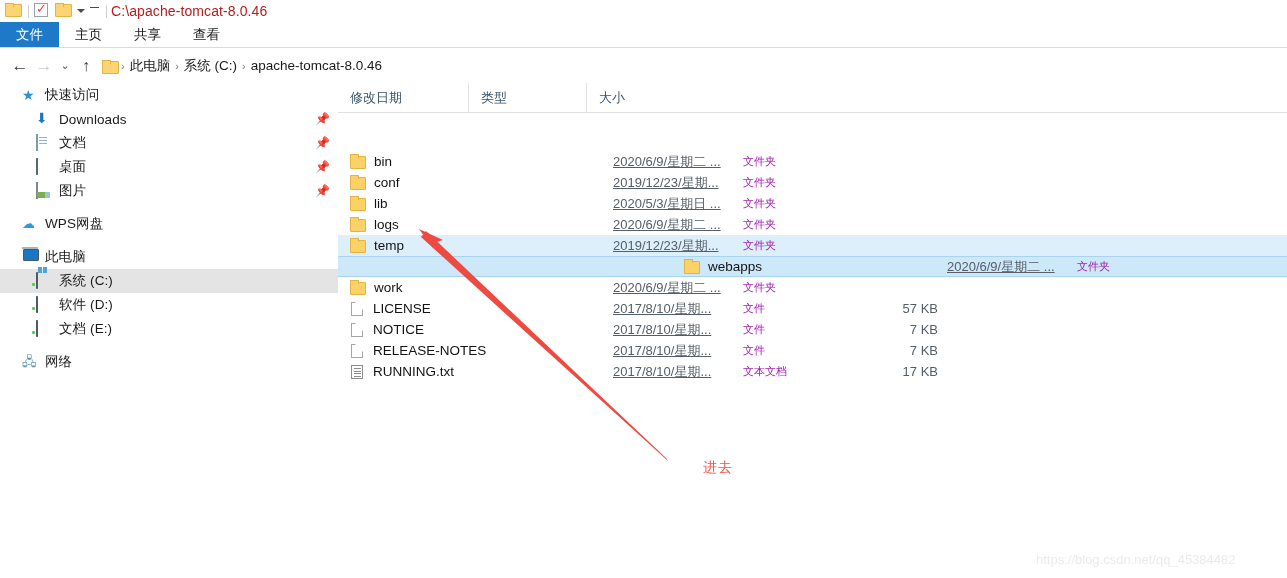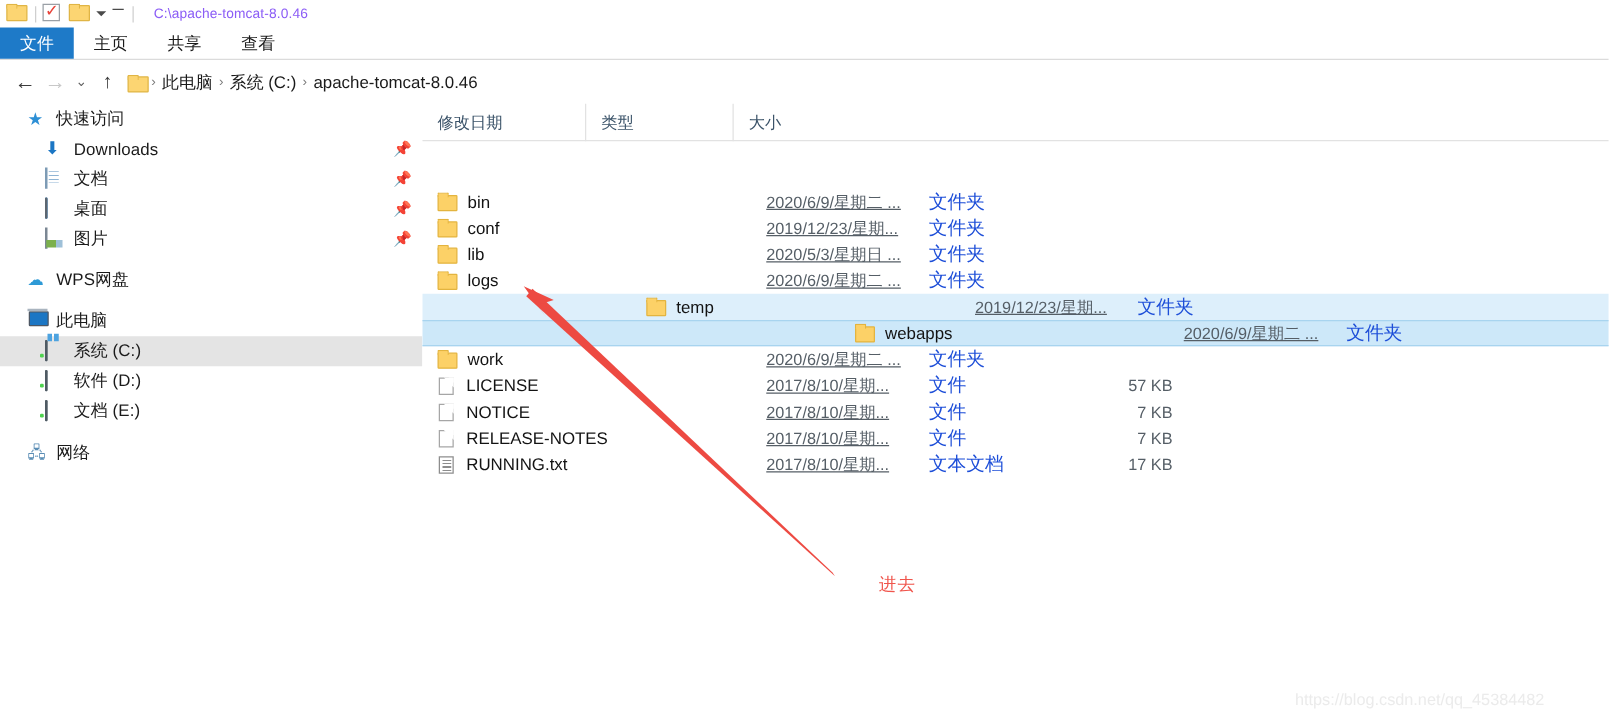--- a/index.html
+++ b/index.html
@@ -45,21 +45,21 @@
   .qat-caret {
     width: 0; height: 0; margin-left: 6px;
     border-left: 4px solid transparent; border-right: 4px solid transparent;
     border-top: 4px solid #4a4a4a; flex: 0 0 auto;
   }
   .qat-caret-bar {
     width: 9px; height: 1px; background: #4a4a4a; margin-left: 5px;
     position: relative; top: -4px; flex: 0 0 auto;
   }
   #window-title {
-    margin-left: 16px; font-size: 11px; color: #8b5cf6;
+    margin-left: 4px; font-size: 14px; color: #b91c1c;
     white-space: nowrap; letter-spacing: 0.1px;
   }
 
   
   #ribbon {
     position: absolute; left: 0; top: 22px; width: 1287px; height: 26px;
     background: #ffffff; display: flex; align-items: stretch;
     border-bottom: 1px solid #dbdbdb;
   }
   .ribbon-tab {
@@ -188,25 +188,25 @@
     width: 0; height: 0;
     border-left: 4px solid transparent; border-right: 4px solid transparent;
     border-bottom: 4px solid #69757f;
   }
 
   #rows { position: relative; padding-top: 1px; margin-top: 37px; }
   .file-row {
     height: 21px; display: flex; align-items: center; position: relative;
     font-size: 13.5px; color: #131313; white-space: nowrap;
   }
-  .file-row.sel-soft { background: #ddeffb; justify-content: center; }
+  .file-row.sel-soft { background: #ddeffb; }
   .file-row.sel-strong { background: #cde8f9; border-top: 1px solid #a8d4ef; border-bottom: 1px solid #a8d4ef; justify-content: flex-end; }
   .cell-name { width: 275px; display: flex; align-items: center; padding-left: 12px; }
   .cell-date { width: 130px; color: #555e66; font-size: 13px; text-decoration: underline; }
-  .cell-type { width: 118px; color: #1d4ed8; font-size: 15px; font-family: Liberation Serif, serif; }
+  .cell-type { width: 118px; color: #a21caf; font-size: 11px; font-family: Liberation Serif, serif; }
   .cell-size { width: 92px; color: #555e66; font-size: 13px; text-align: right;
                padding-right: 15px; display: block; }
   .row-ico { width: 16px; height: 15px; margin-right: 8px; flex: 0 0 auto; position: relative; }
   .ico-folder::before {
     content: ""; position: absolute; left: 0; top: 2px; width: 14px; height: 11px;
     background: #fcd167; border: 1px solid #e3b43f; border-radius: 0 1px 1px 1px;
   }
   .ico-folder::after {
     content: ""; position: absolute; left: 0; top: 0px; width: 7px; height: 3px;
     background: #fcd167; border: 1px solid #e3b43f; border-bottom: none;

